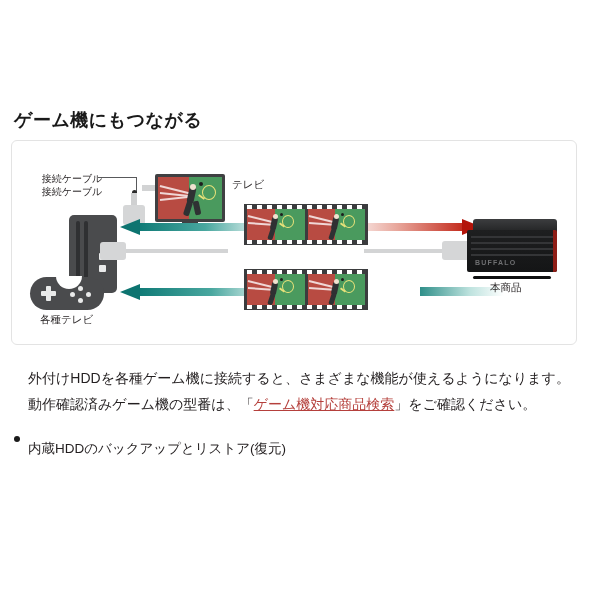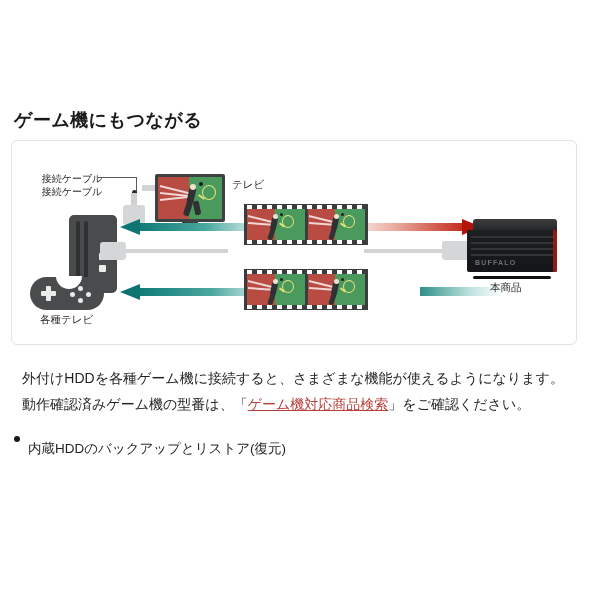--- a/index.html
+++ b/index.html
@@ -181,21 +181,21 @@
   .ridge{position:absolute;left:4px;right:4px;height:2px;background:#343537;}
   .hdd-red{position:absolute;right:0;top:11px;width:4px;height:42px;background:#8e1d16;border-radius:0 2px 2px 0;}
   .hdd-logo{
     position:absolute;left:8px;bottom:6px;font-size:7px;font-weight:bold;
     color:#6e6f71;letter-spacing:1.2px;
   }
   .hdd-foot{position:absolute;left:6px;bottom:-3px;width:78px;height:3px;background:#0e0f10;border-radius:2px;}
   .hdd-label{left:478px;top:140px;font-size:10.5px;color:#231f20;white-space:nowrap;}
 
   
-  .body-copy{position:absolute;left:22px;top:365px;width:572px;}
+  .body-copy{position:absolute;left:28px;top:365px;width:572px;}
   .para{font-size:14px;line-height:26px;color:#231f20;white-space:nowrap;}
   .link{color:#b5403c;text-decoration:underline;text-align:right;}
   .bullets{position:absolute;left:14px;top:436px;}
   .bullet{
     font-size:13.5px;line-height:25px;color:#231f20;white-space:nowrap;
     display:flex;align-items:flex-start;gap:8px;
   }
   .dot{width:6px;height:6px;border-radius:50%;background:#1a1a1a;flex:none;}
 </style>
 </head>

